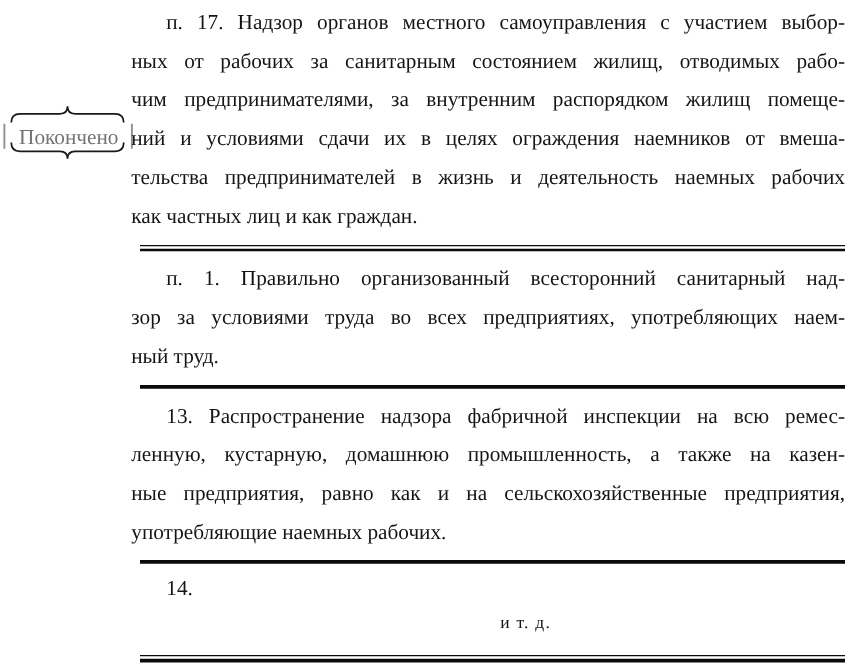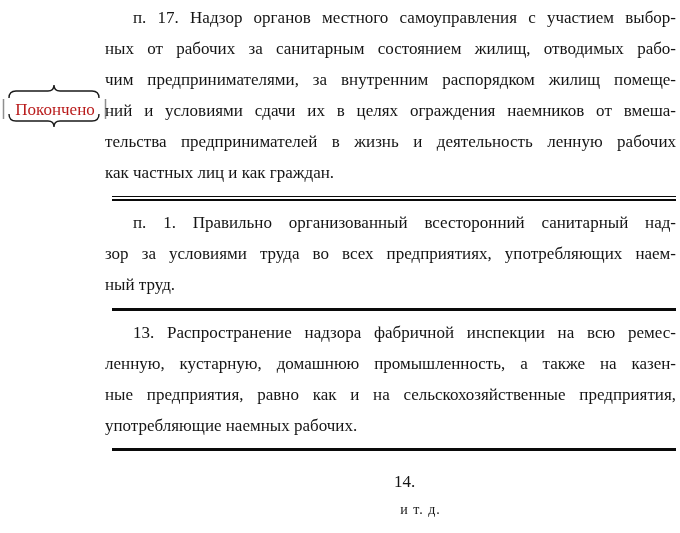--- a/index.html
+++ b/index.html
@@ -14,21 +14,21 @@
   .page{position:absolute;inset:0;}
 
   
   .margin-note{
     position:absolute;left:0;top:84px;width:110px;height:50px;
   }
   .margin-note svg{position:absolute;left:0;top:0;}
   .margin-note .note-text{
     position:absolute;left:8px;right:8px;top:12px;bottom:10px;
     display:flex;align-items:center;justify-content:center;
-    font-size:17px;color:#b91c1c;white-space:nowrap;
+    font-size:17px;color:#737373;white-space:nowrap;
   }
 
   
   .content{
     position:absolute;left:105px;top:2px;width:571px;
   }
   .line{
     font-size:17px;line-height:31px;
     text-align:justify;text-align-last:justify;
     white-space:normal;
@@ -44,22 +44,22 @@
   .sep-single{
     height:3px;background:#0a0a0a;
   }
   .sep-single.after-p12{margin-top:8px;}
   .sep-single.after-p13{margin-top:7px;}
   .sep-double-bottom{
     height:6px;border-top:1px solid #0a0a0a;border-bottom:3px solid #0a0a0a;
     margin-top:14px;
   }
   .item14{
-    font-size:17px;line-height:31px;margin-top:15px;padding-left:28px;
-    text-align:center;
+    font-size:17px;line-height:31px;margin-top:4px;padding-left:28px;
+    text-align:left;
   }
   .etc-line{
     font-size:14px;line-height:22px;margin-top:2px;padding-left:60px;
     letter-spacing:1px;text-align:center;
   }
   .p12{margin-top:6px;}
   .p13{margin-top:6px;}
 </style>
 </head>
 <body>
@@ -76,21 +76,21 @@
     <div class="note-text">Покончено</div>
   </div>
 
   <div class="content">
 
     <div class="paragraph">
       <div class="line indent">п. 17. Надзор органов местного самоуправления с участием выбор-</div>
       <div class="line">ных от рабочих за санитарным состоянием жилищ, отводимых рабо-</div>
       <div class="line">чим предпринимателями, за внутренним распорядком жилищ помеще-</div>
       <div class="line">ний и условиями сдачи их в целях ограждения наемников от вмеша-</div>
-      <div class="line">тельства предпринимателей в жизнь и деятельность ленную рабочих</div>
+      <div class="line">тельства предпринимателей в жизнь и деятельность наемных рабочих</div>
       <div class="line lastline">как частных лиц и как граждан.</div>
     </div>
 
     <div class="sep sep-double"></div>
 
     <div class="paragraph p12">
       <div class="line indent">п. 1. Правильно организованный всесторонний санитарный над-</div>
       <div class="line">зор за условиями труда во всех предприятиях, употребляющих наем-</div>
       <div class="line lastline">ный труд.</div>
     </div>

